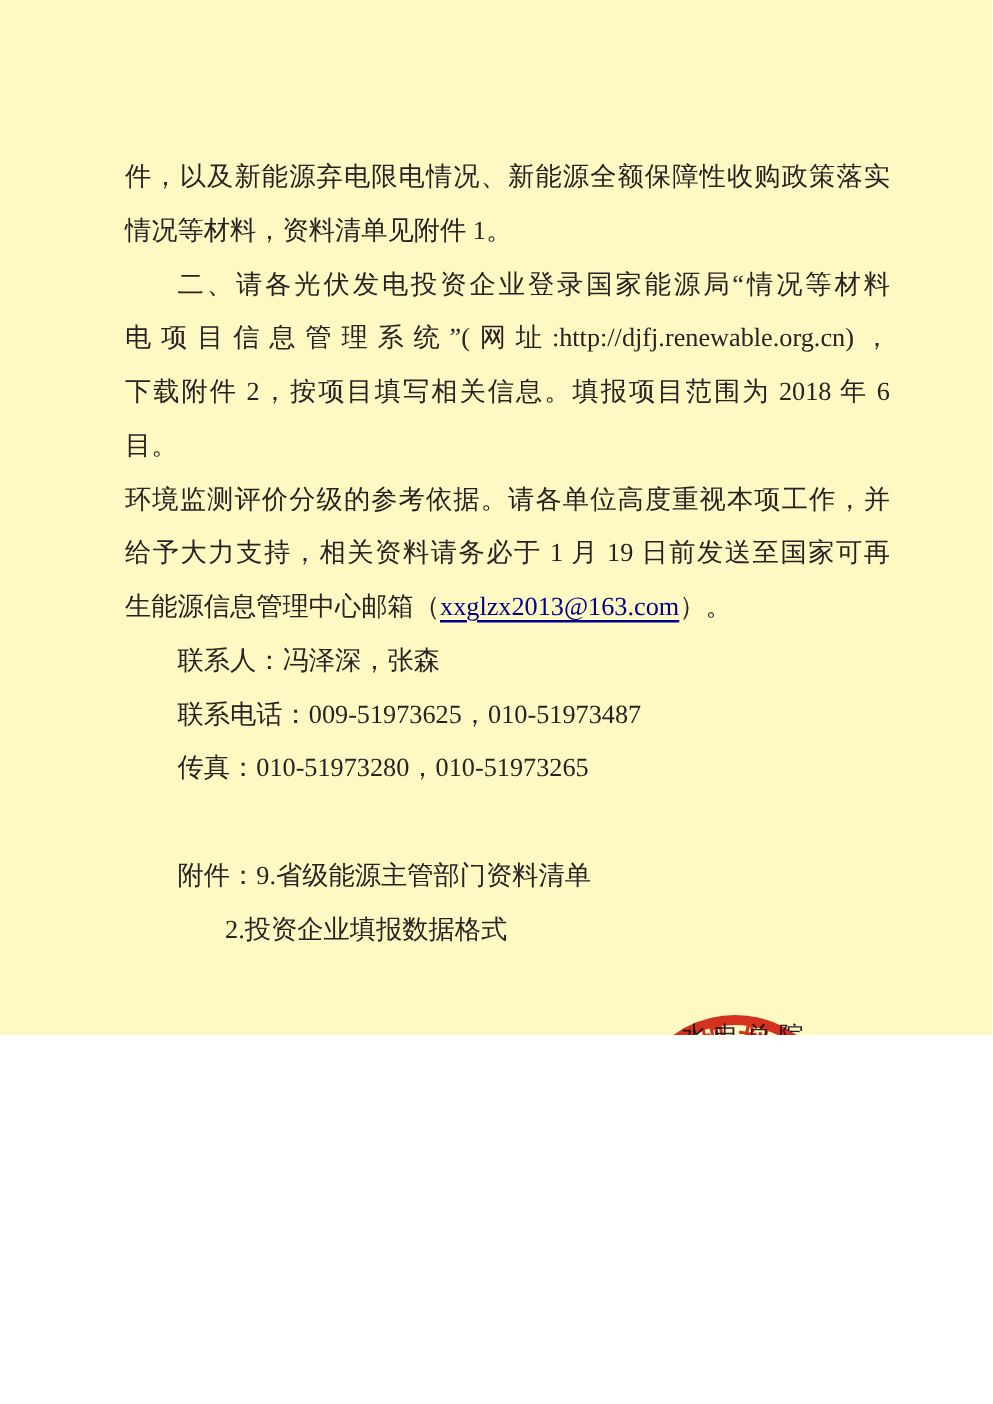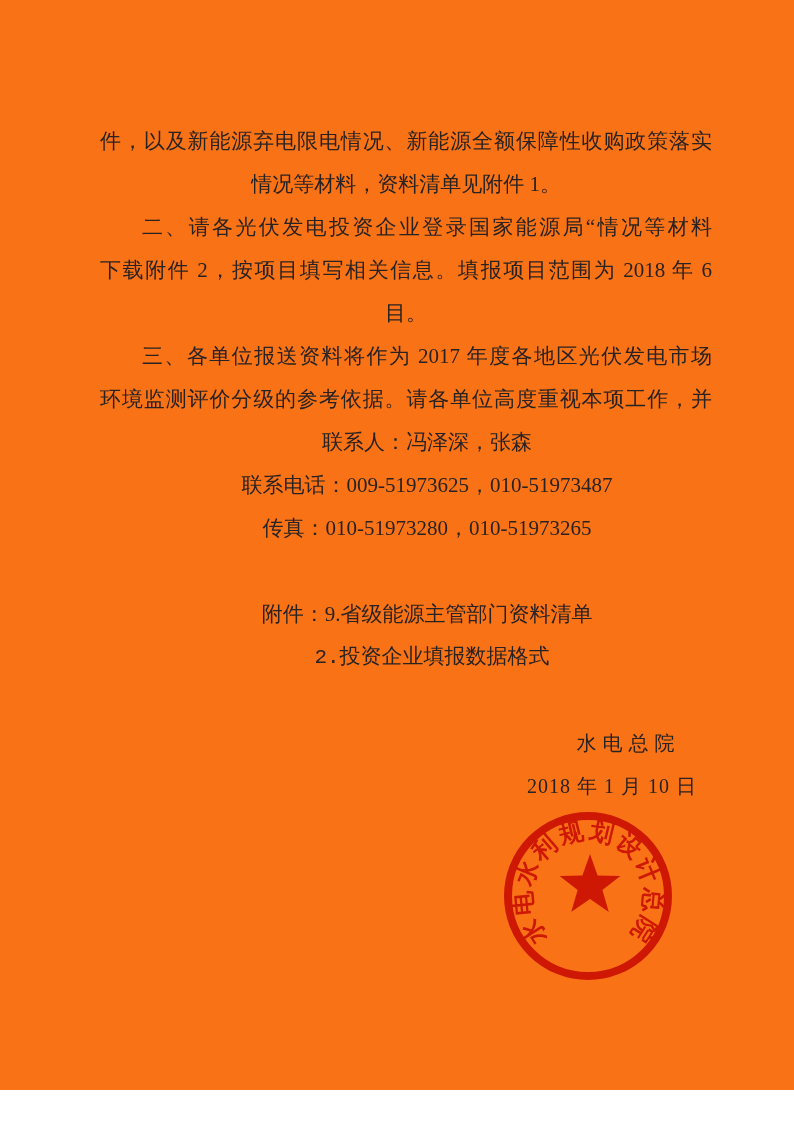--- a/index.html
+++ b/index.html
@@ -1,41 +1,41 @@
 <!DOCTYPE html>
 <html><head>
 <meta charset="utf-8">
 <style>
   html,body{margin:0;padding:0;background:#ffffff;}
   .page{
     position:relative;
-    width:794px;height:1090px;
-    background:#f97316;
+    width:794px;height:828px;
+    background:#fef9c3;
     font-family:"Liberation Serif","DejaVu Serif",serif;
     color:#282222;
     overflow:hidden;
   }
   .content{
     position:absolute;
     left:100px;top:120px;
     width:612px;
   }
   .line{
     font-size:21px;
     line-height:43px;
     height:43px;
-    text-align:center;
+    text-align:left;
     white-space:pre-wrap;
   }
   .just{
     text-align:justify;
     text-align-last:justify;
   }
   .indent{text-indent:2em;}
-  .attach2{margin-left:52px;font-family:Liberation Mono, monospace;}
+  .attach2{margin-left:80px;}
   .blank{height:43px;}
   .email{
     color:#00008b;
     text-decoration:underline;
     text-underline-offset:4px;
     cursor:pointer;
   }
   .sig-org{
     margin-left:445px;
     font-size:20px;
@@ -64,25 +64,27 @@
 </style>
 </head>
 <body>
 
 <div class="page">
   <div class="content">
 
     <div class="line just">件，以及新能源弃电限电情况、新能源全额保障性收购政策落实</div>
     <div class="line">情况等材料，资料清单见附件 1。</div>
     <div class="line just indent">二、请各光伏发电投资企业登录国家能源局“情况等材料</div>
+    <div class="line just">电项目信息管理系统”(网址:http://djfj.renewable.org.cn)，</div>
     <div class="line just">下载附件 2，按项目填写相关信息。填报项目范围为 2018 年 6</div>
     <div class="line">目。</div>
-    <div class="line just indent">三、各单位报送资料将作为 2017 年度各地区光伏发电市场</div>
     <div class="line just">环境监测评价分级的参考依据。请各单位高度重视本项工作，并</div>
+    <div class="line just">给予大力支持，相关资料请务必于 1 月 19 日前发送至国家可再</div>
 
+    <div class="line"><span>生能源信息管理中心邮箱（</span><span class="email">xxglzx2013@163.com</span><span>）。</span></div>
 
     <div class="line indent">联系人：冯泽深，张森</div>
     <div class="line indent">联系电话：009-51973625，010-51973487</div>
     <div class="line indent">传真：010-51973280，010-51973265</div>
 
     <div class="blank"></div>
 
     <div class="line indent">附件：9.省级能源主管部门资料清单</div>
     <div class="line attach2">2.投资企业填报数据格式</div>
 

